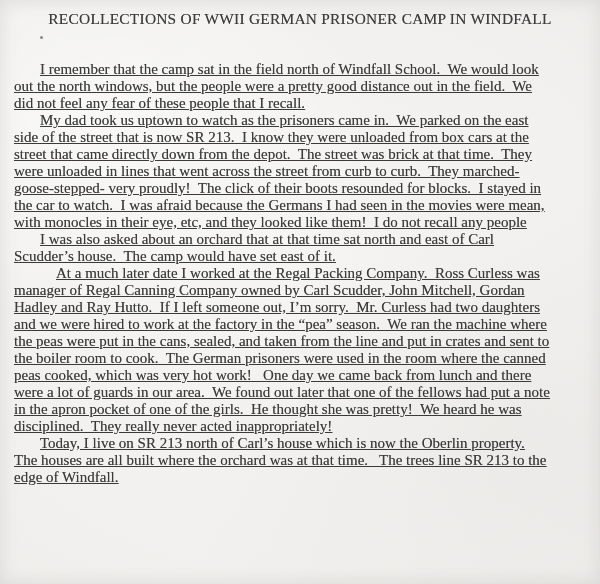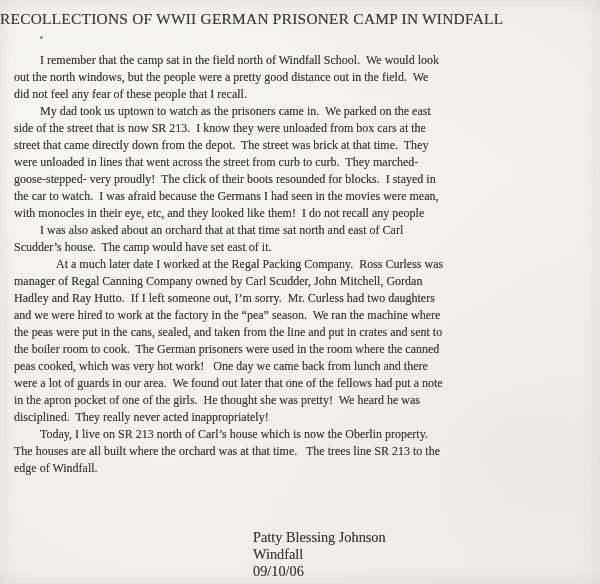--- a/index.html
+++ b/index.html
@@ -23,43 +23,44 @@
       radial-gradient(ellipse 500px 380px at 85% 75%, rgba(190,188,182,0.12), rgba(190,188,182,0) 70%),
       radial-gradient(ellipse 900px 700px at 50% 50%, rgba(255,255,255,0.25), rgba(150,148,142,0.10)),
       #f3f2ef;
     box-shadow: inset 0 0 18px rgba(120,118,112,0.18);
   }
   .title {
     position: absolute;
     top: 9px;
     left: 0;
     right: 0;
-    text-align: left;
+    text-align: center;
     font-size: 15.4px;
     line-height: 19px;
     letter-spacing: 0.25px;
     white-space: pre;
     color: #3c3c3c;
     text-shadow: 0 0 0.6px rgba(70,70,70,0.65);
   }
   .stray-mark {
     position: absolute;
     left: 40px;
     top: 36px;
     width: 3px;
     height: 3px;
     border-radius: 50%;
     background: rgba(90,90,90,0.7);
   }
   .body-text {
     position: absolute;
     left: 14px;
-    top: 52px;
+    top: 61px;
     width: 564px;
-    font-size: 12px;
+    font-size: 15px;
+    text-decoration: underline;
   }
   .line {
     height: 17px;
     line-height: 17px;
     white-space: pre;
     color: #3a3a3a;
     text-shadow: 0 0 0.6px rgba(70,70,70,0.6);
   }
   .para.indent-normal .line:first-child { text-indent: 26px; }
   .para.indent-deep   .line:first-child { text-indent: 42px; }
@@ -110,18 +111,13 @@
         <div class="line">in the apron pocket of one of the girls.  He thought she was pretty!  We heard he was</div>
         <div class="line">disciplined.  They really never acted inappropriately!</div>
       </div>
       <div class="para indent-normal">
         <div class="line">Today, I live on SR 213 north of Carl’s house which is now the Oberlin property.</div>
         <div class="line">The houses are all built where the orchard was at that time.   The trees line SR 213 to the</div>
         <div class="line">edge of Windfall.</div>
       </div>
     </div>
 
-  <div class="signature">
-    <div class="line">Patty Blessing Johnson</div>
-    <div class="line">Windfall</div>
-    <div class="line">09/10/06</div>
-  </div>
 </div>
 
 </body></html>

